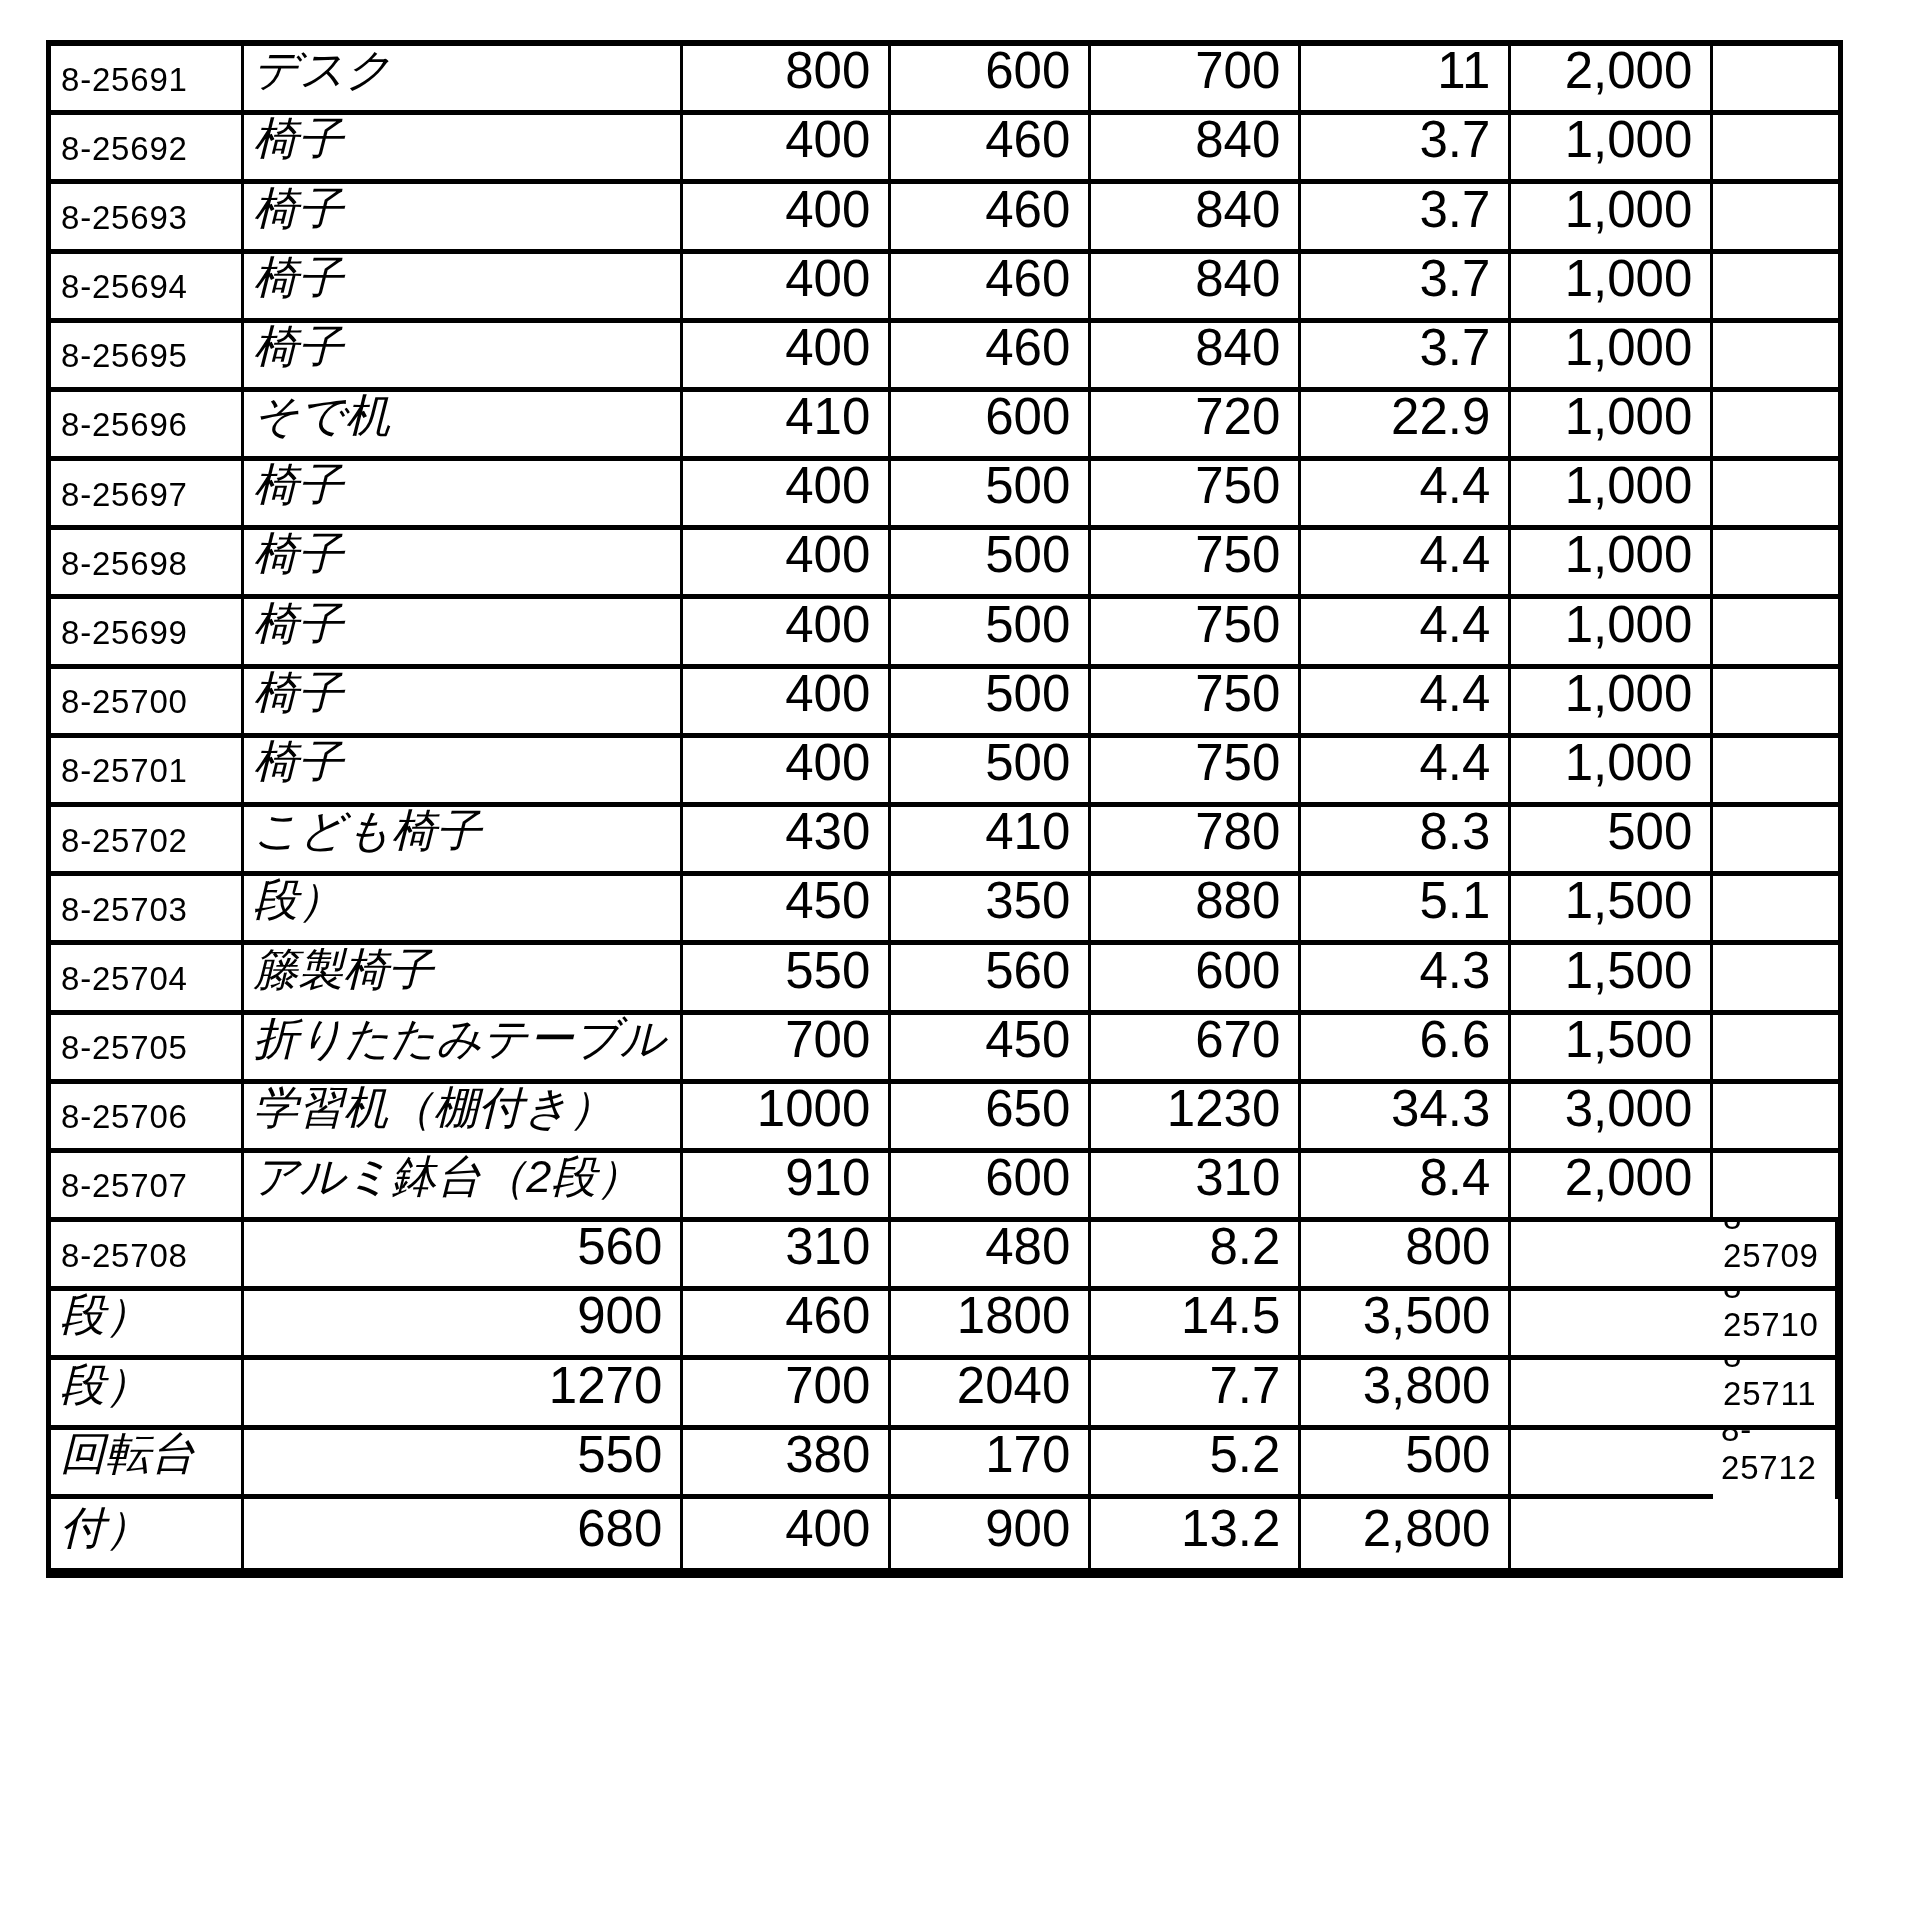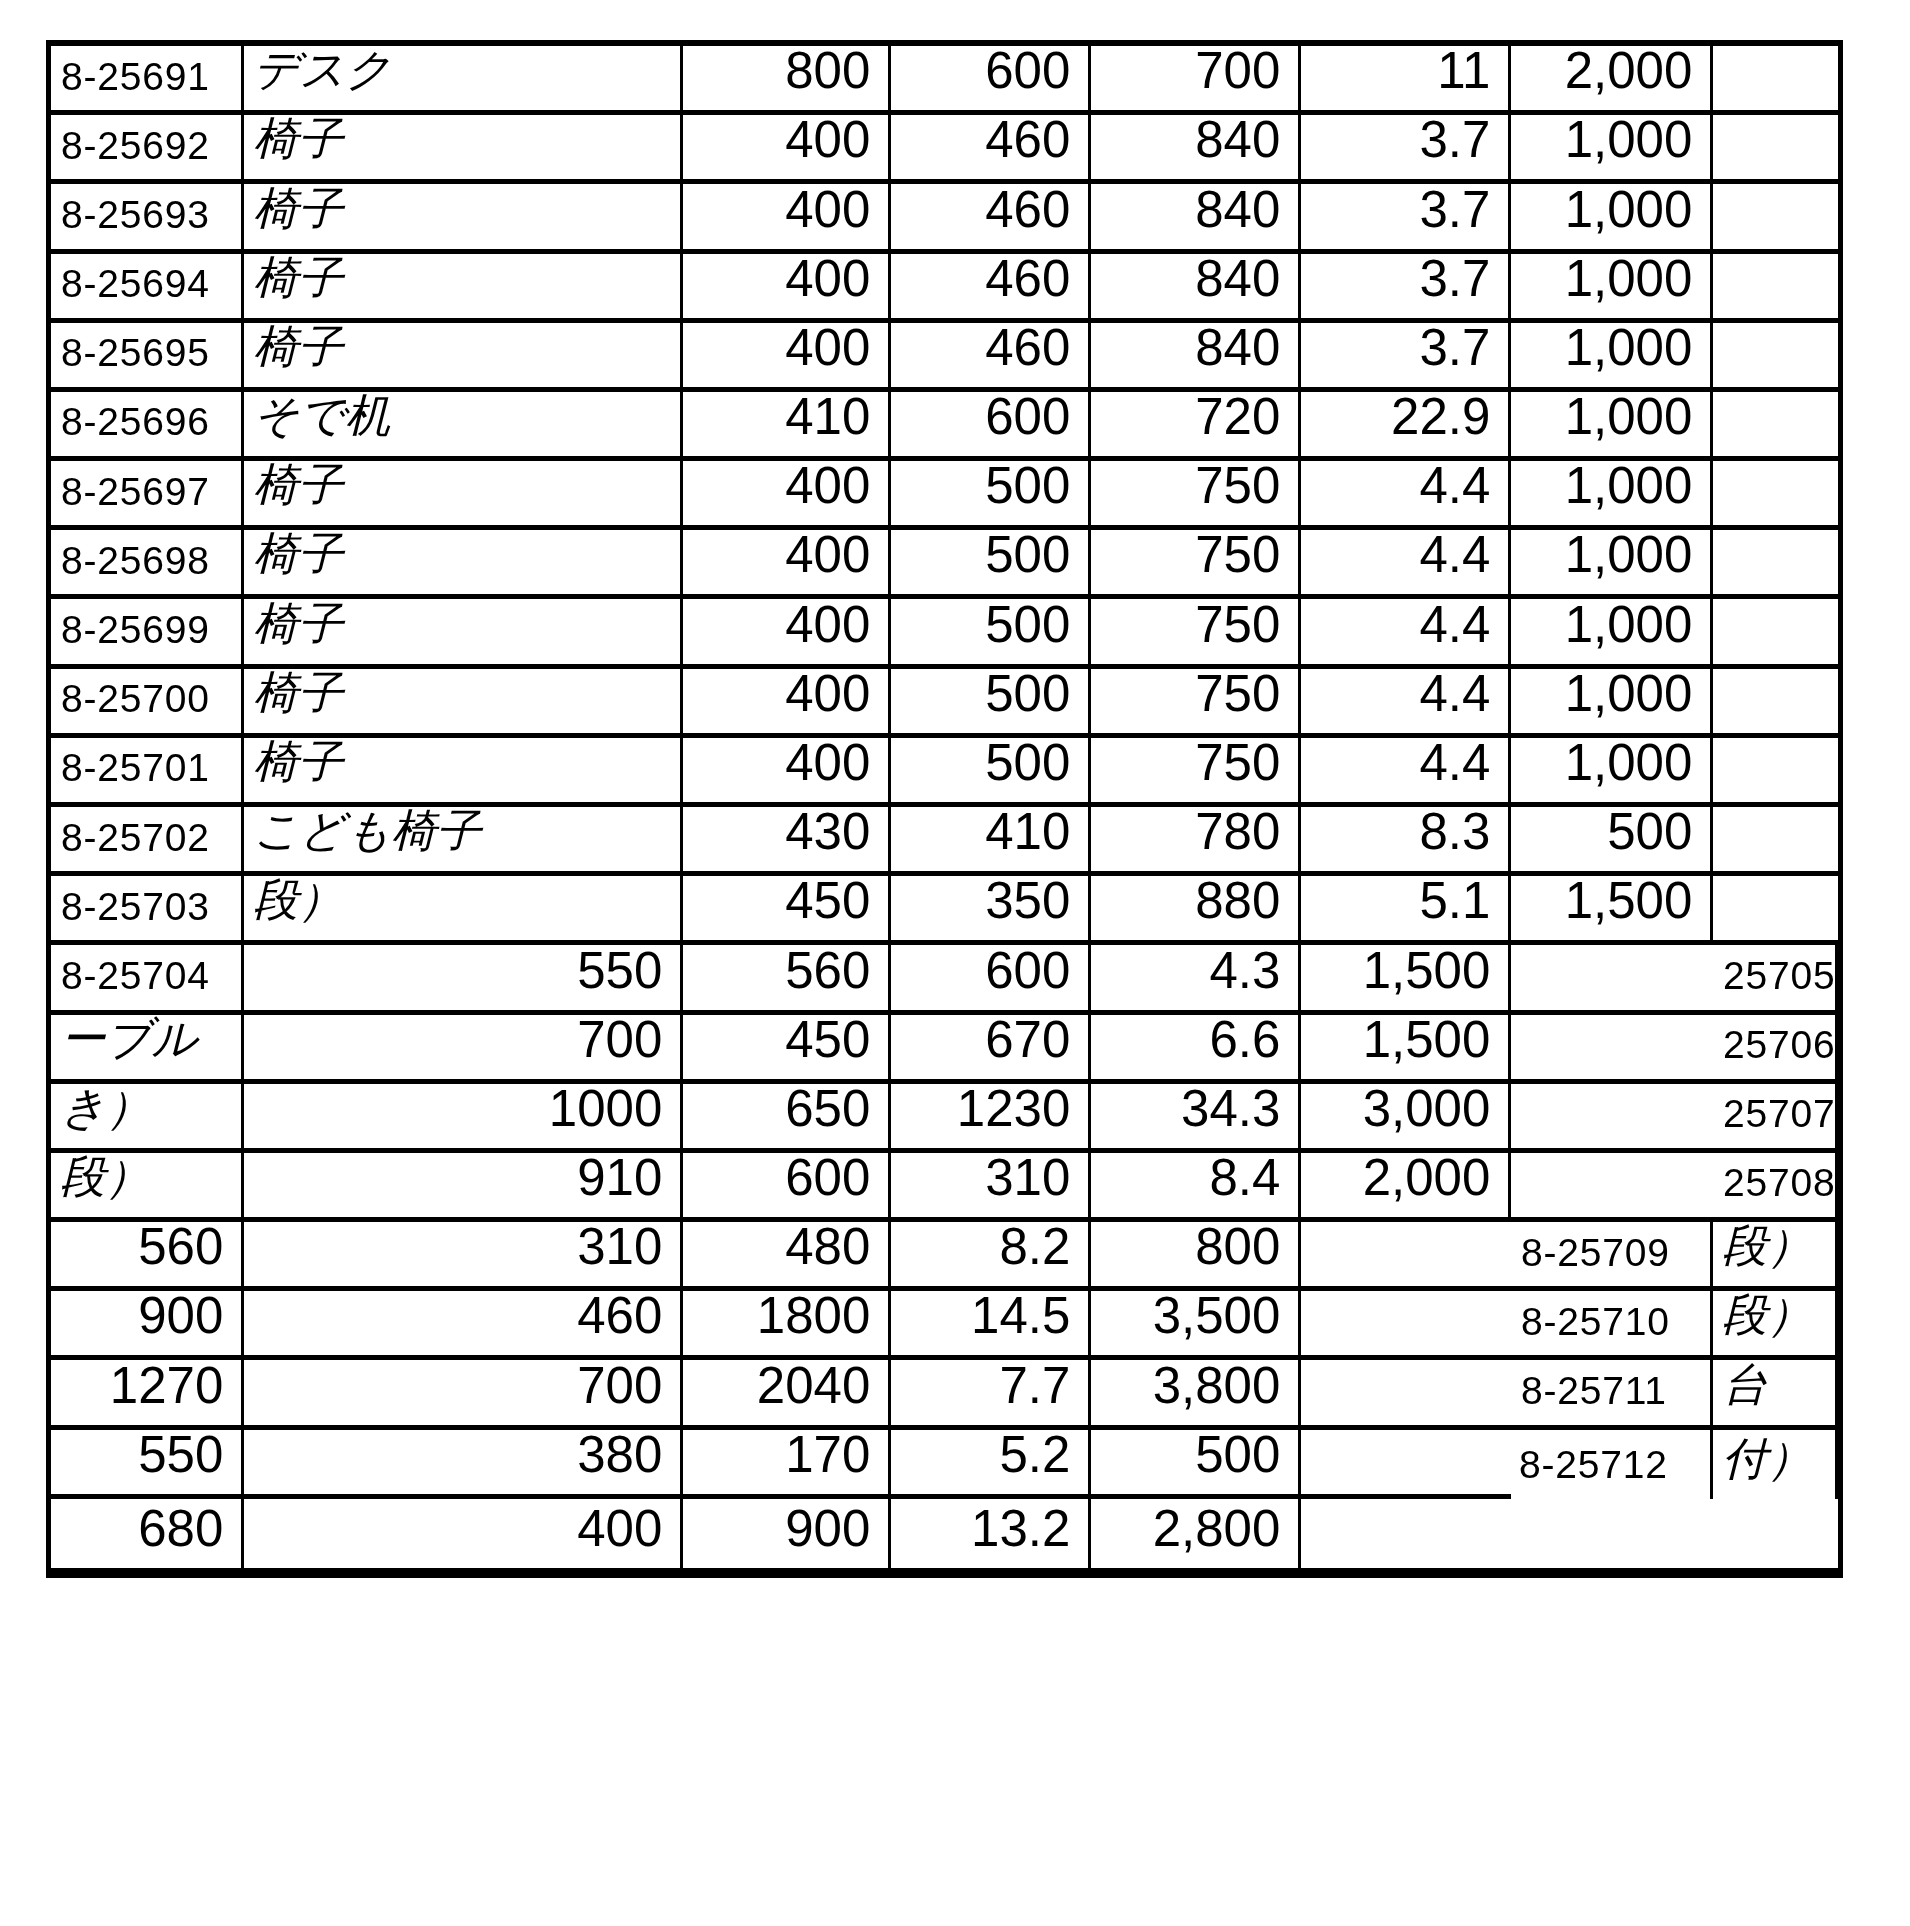--- a/index.html
+++ b/index.html
@@ -44,21 +44,21 @@
     border-bottom: 5.8px solid #000000;
     display: flex;
     align-items: flex-end;
     overflow: hidden;
     background: #ffffff;
   }
   .cell.last-col { border-right: none; }
   .cell.c-id {
     justify-content: flex-start;
     padding: 0 0 11.6px 10px;
-    font-size: 39px;
+    font-size: 33px;
     letter-spacing: 0.8px;
   }
   .cell.c-name {
     justify-content: flex-start;
     padding: 0 0 10px 9.2px;
     font-size: 45px;
     font-style: italic;
   }
   .cell.c-num {
     justify-content: flex-end;
@@ -186,20 +186,21 @@
   <div class="cell c-id">8-25703</div>
   <div class="cell c-name">メッシュワゴン（3段）</div>
   <div class="cell c-num">450</div>
   <div class="cell c-num">350</div>
   <div class="cell c-num">880</div>
   <div class="cell c-num">5.1</div>
   <div class="cell c-num">1,500</div>
   <div class="cell c-note last-col"></div>
 
   <div class="cell c-id">8-25704</div>
+  <div class="cell c-name">籐製椅子</div>
   <div class="cell c-num">550</div>
   <div class="cell c-num">560</div>
   <div class="cell c-num">600</div>
   <div class="cell c-num">4.3</div>
   <div class="cell c-num">1,500</div>
   <div class="cell c-note last-col"></div>
 
   <div class="cell c-id">8-25705</div>
   <div class="cell c-name">折りたたみテーブル</div>
   <div class="cell c-num">700</div>

